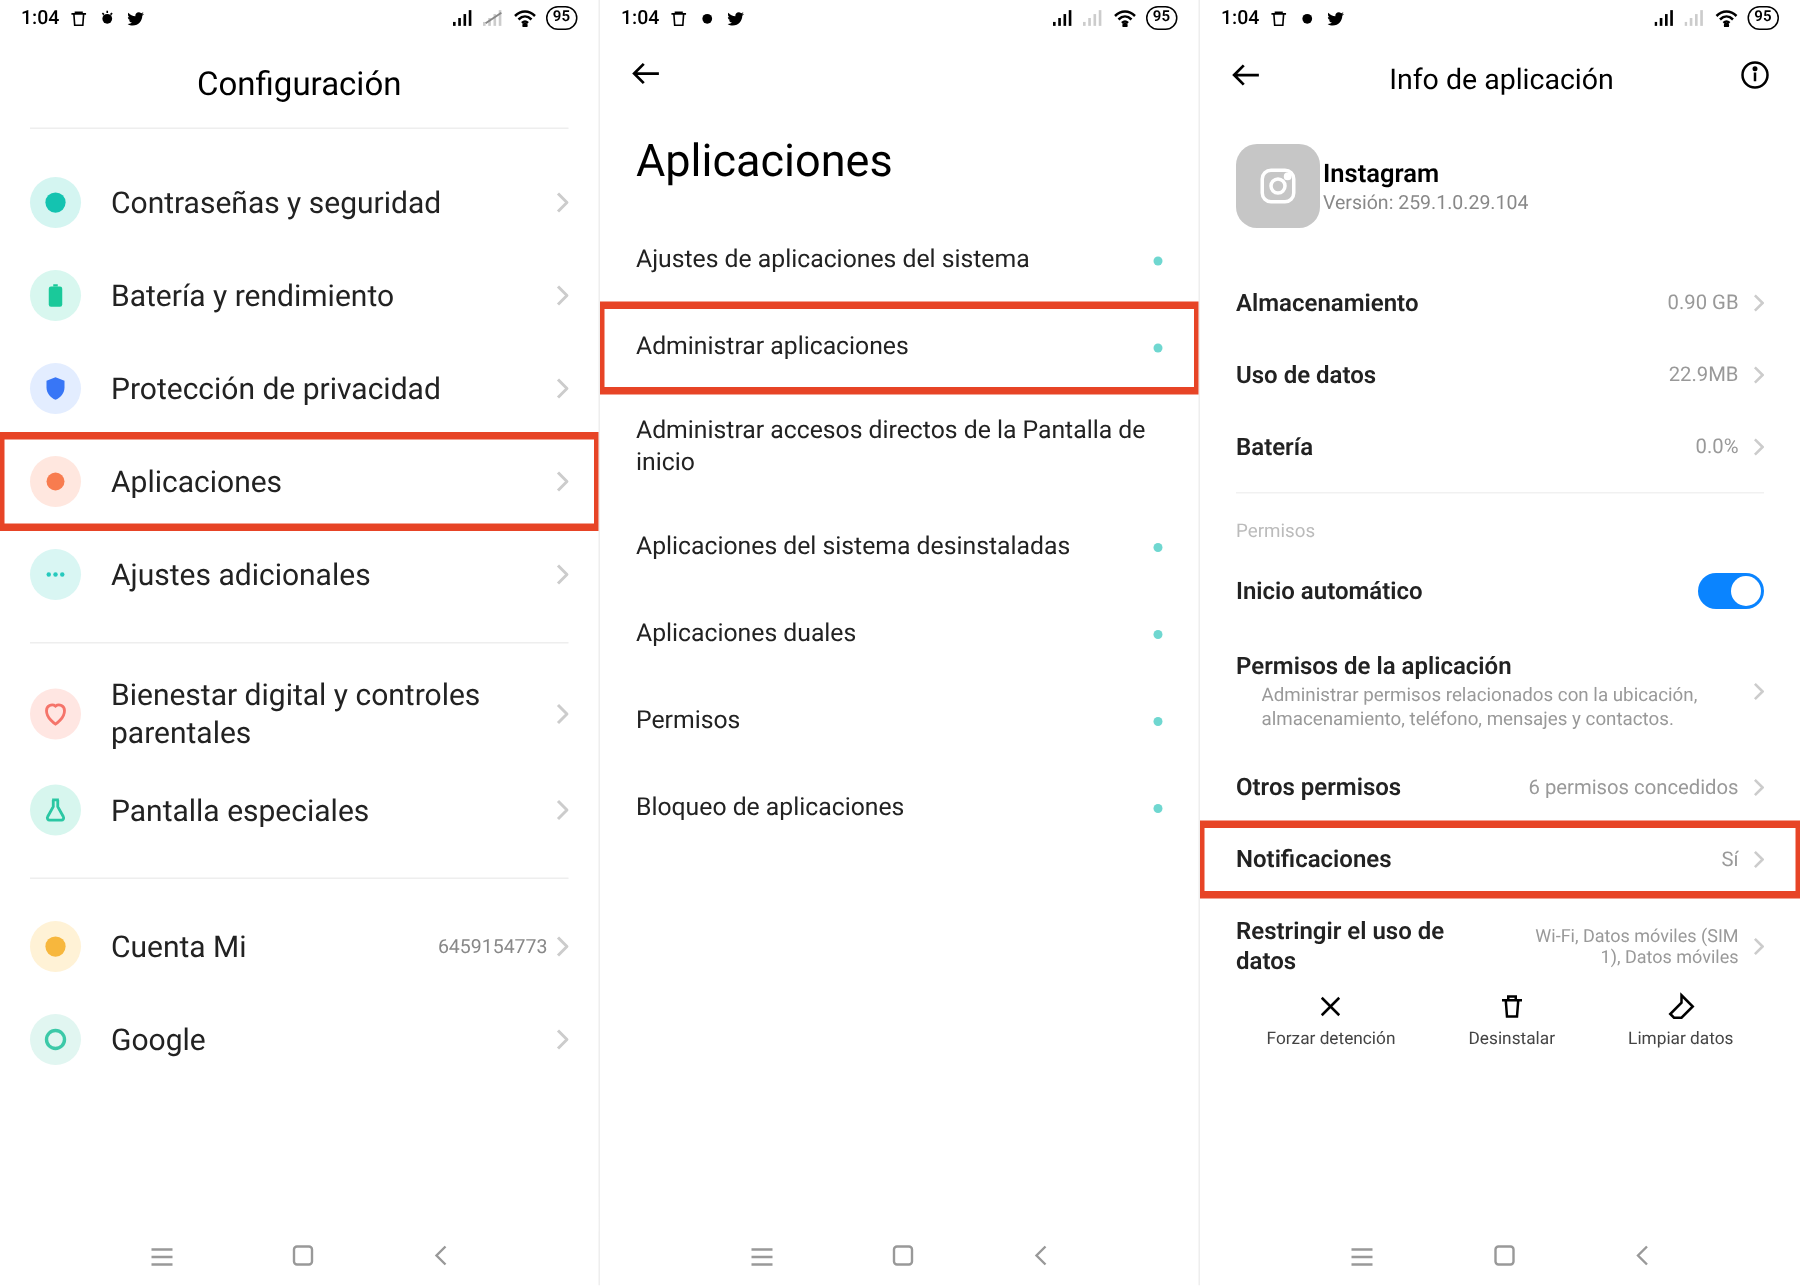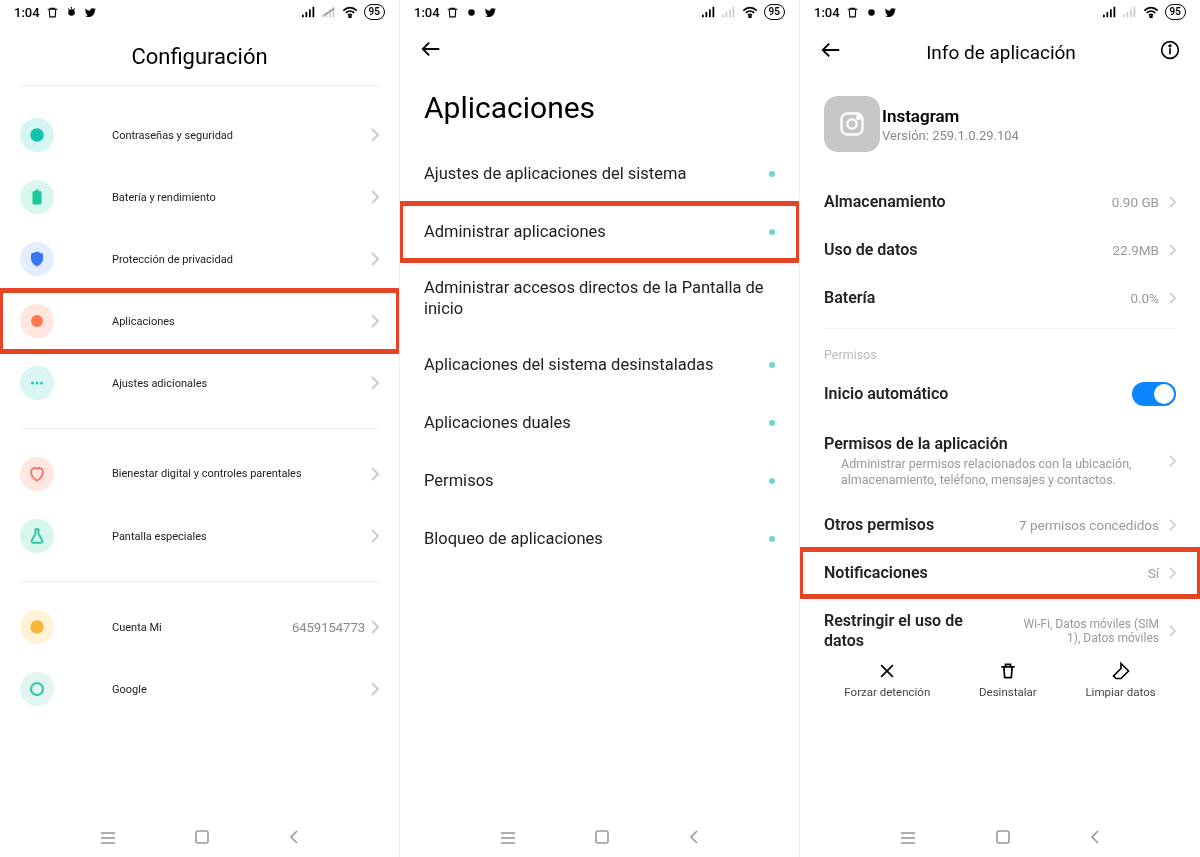--- a/index.html
+++ b/index.html
@@ -12,21 +12,21 @@
   .statusbar { display: flex; justify-content: space-between; align-items: center; padding: 4px 14px 2px; font-size: 13px; font-weight: 500; }
   .sb-left, .sb-right { display: flex; align-items: center; gap: 6px; }
   .sb-icon { display: inline-flex; }
   .batt { font-size: 10px; border: 1px solid #000; border-radius: 9px; padding: 0 4px; line-height: 14px; font-weight: 600; }
 
   
   .title-center { text-align: center; font-size: 22px; padding: 22px 0 16px; font-weight: 400; }
   .divider { height: 1px; background: #eee; margin: 0 20px; }
   .row { display: flex; align-items: center; padding: 8px 20px; min-height: 62px; }
   .row .icon-wrap { width: 34px; height: 34px; border-radius: 50%; display: flex; align-items: center; justify-content: center; flex-shrink: 0; margin-right: 20px; }
-  .row .label { flex: 1; font-size: 11px; color: #222; margin-left: 38px; }
+  .row .label { flex: 1; font-size: 20px; color: #222; }
   .row .chevron { color: #ccc; }
   .row .value { font-size: 13px; color: #888; margin-right: 6px; }
 
   .highlight { outline: 5px solid #e74426; outline-offset: -3px; justify-content: flex-end; }
 
   
   .back-row { display: flex; align-items: center; padding: 18px 20px 10px; gap: 20px; }
   .big-title { font-size: 30px; padding: 18px 24px 20px; font-weight: 400; }
   .row2 { display: flex; align-items: center; padding: 16px 24px; min-height: 58px; gap: 16px; }
   .row2 .label { flex: 1; font-size: 16.5px; color: #222; line-height: 1.3; }
@@ -467,21 +467,21 @@
       <span>Permisos de la aplicación</span>
       <span class="desc">Administrar permisos relacionados con la ubicación, almacenamiento, teléfono, mensajes y contactos.</span>
     </div>
     <svg class="chevron" width="7" height="12" viewBox="0 0 8 14" fill="none" stroke="currentColor" stroke-width="2">
           <path d="M1 1l6 6-6 6"></path>
         </svg>
   </div>
 
   <div class="row3">
     <div class="label">Otros permisos</div>
-    <div class="value">7 permisos concedidos</div>
+    <div class="value">6 permisos concedidos</div>
     <svg class="chevron" width="7" height="12" viewBox="0 0 8 14" fill="none" stroke="currentColor" stroke-width="2">
           <path d="M1 1l6 6-6 6"></path>
         </svg>
   </div>
 
   <div class="row3 highlight">
     <div class="label">Notificaciones</div>
     <div class="value">Sí</div>
     <svg class="chevron" width="7" height="12" viewBox="0 0 8 14" fill="none" stroke="currentColor" stroke-width="2">
           <path d="M1 1l6 6-6 6"></path>

